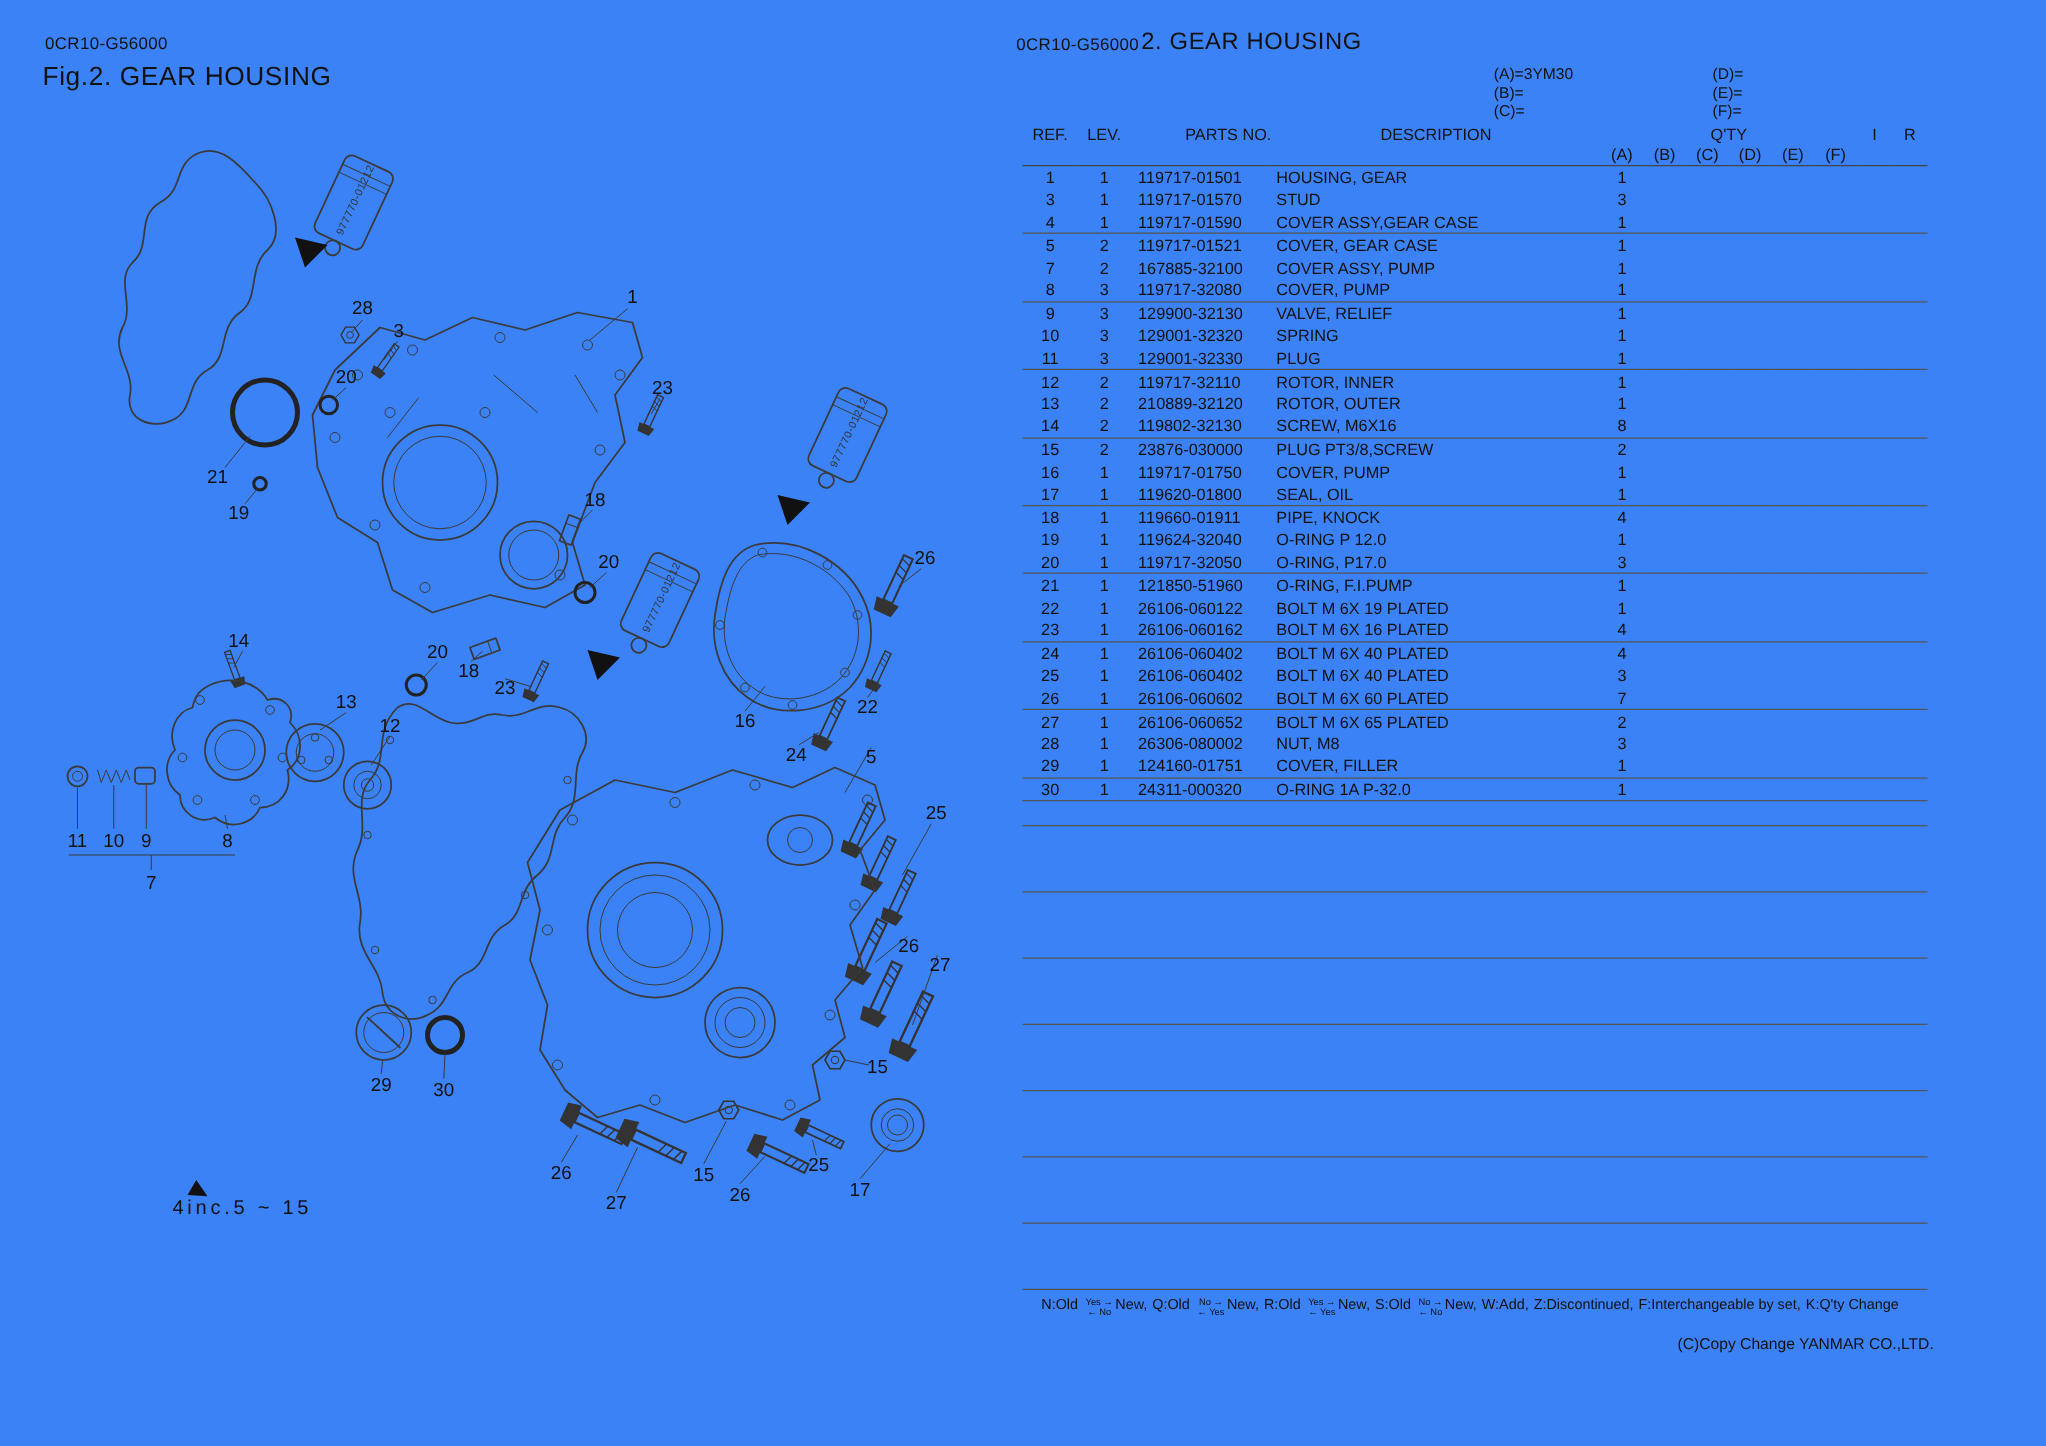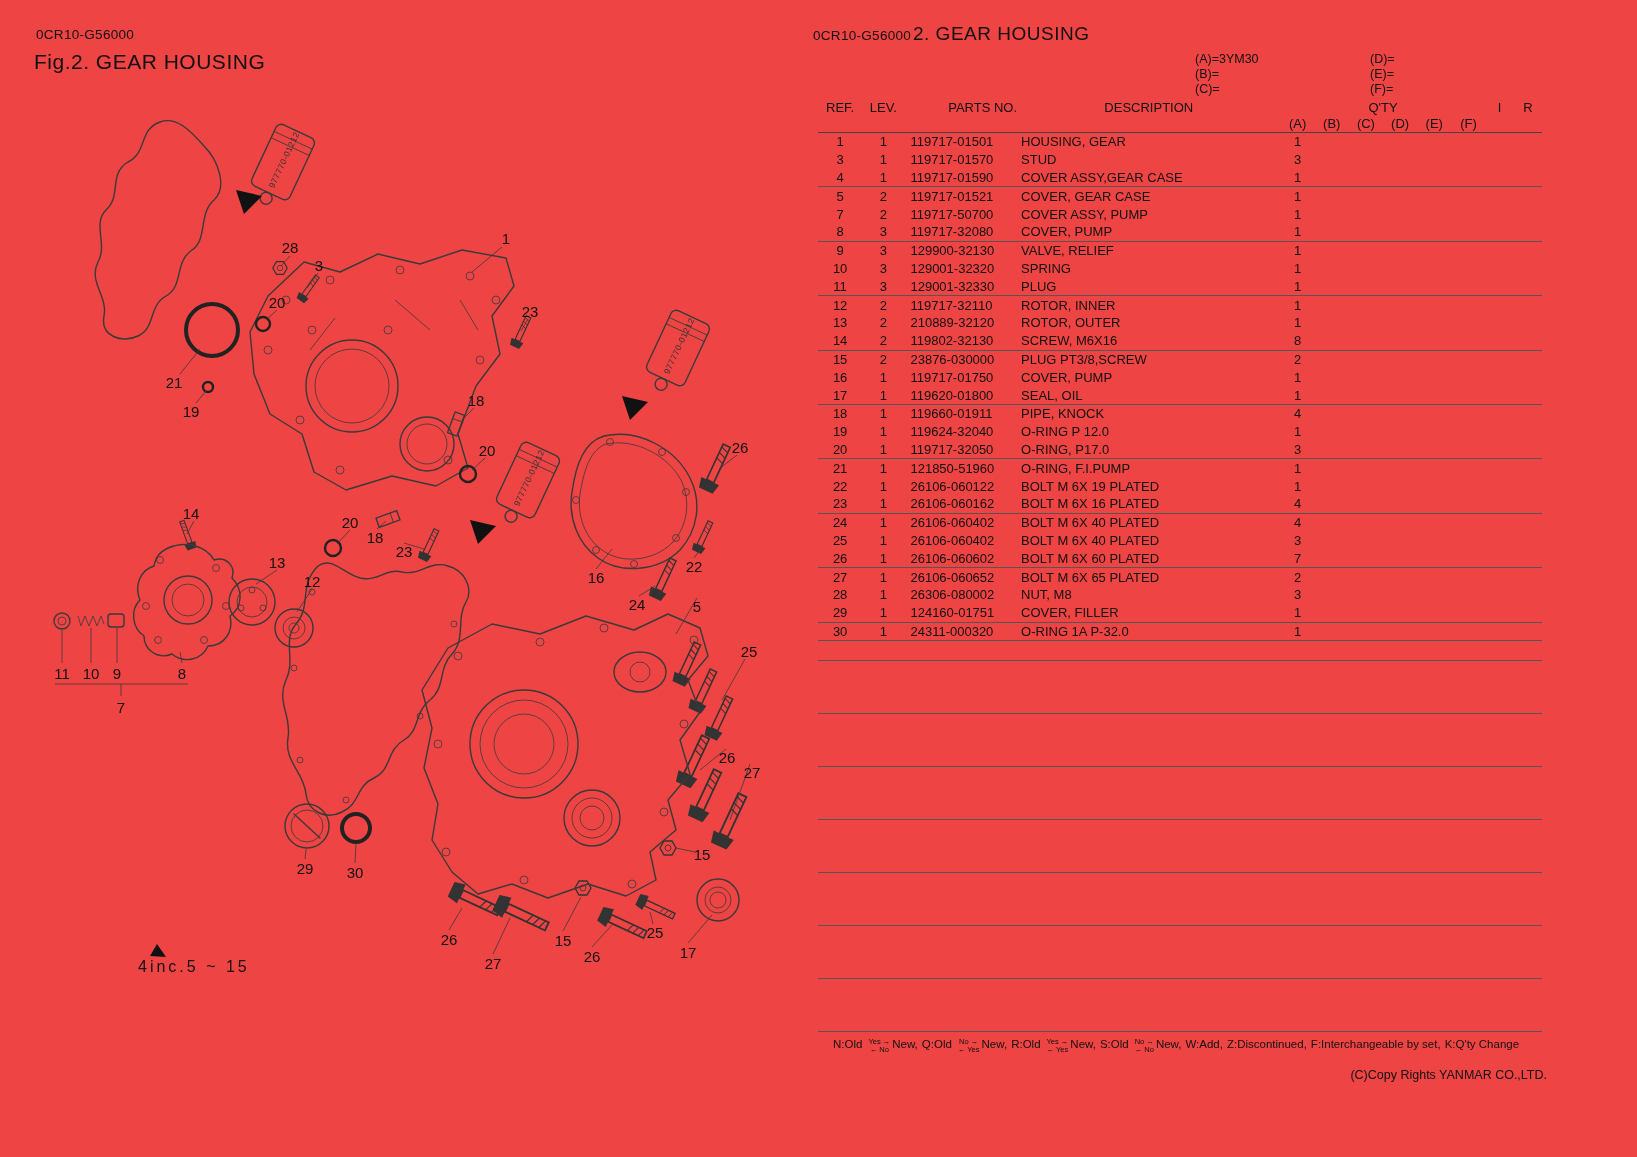--- a/index.html
+++ b/index.html
@@ -1,17 +1,17 @@
 <!DOCTYPE html>
 <html><head>
 <meta charset="utf-8">
 <style>
   html,body{margin:0;padding:0;width:1637px;height:1157px;background:#ffffff;
     font-family:"Liberation Sans",sans-serif;color:#111;}
-  .page{position:absolute;inset:0;overflow:hidden;background:#ef4444;}
+  .page{position:absolute;inset:0;overflow:hidden;background:#3b82f6;}
 
   
   .lp{position:absolute;left:0;top:0;width:813px;height:1157px;}
   .doc-code{position:absolute;left:36px;top:27px;font-size:13.5px;letter-spacing:.3px;}
   .fig-title{position:absolute;left:34px;top:50px;font-size:21px;letter-spacing:.5px;}
   .diagram{position:absolute;inset:0;}
   .diagram svg{position:absolute;left:0;top:0;}
   .callout{position:absolute;transform:translate(-50%,-50%);font-size:15px;color:#111;white-space:nowrap;}
   .note{position:absolute;left:138px;top:958px;font-size:16px;letter-spacing:3px;}
 
@@ -437,21 +437,21 @@
               <td class="c-q"></td>
               <td class="c-q"></td>
               <td class="c-q"></td>
               <td class="c-q"></td>
               <td class="c-ir"></td>
               <td class="c-ir"></td>
             </tr>
             <tr>
               <td class="c-ref">7</td>
               <td class="c-lev">2</td>
-              <td class="c-part">119717-50700</td>
+              <td class="c-part">167885-32100</td>
               <td class="c-desc">COVER ASSY, PUMP</td>
               <td class="c-q">1</td>
               <td class="c-q"></td>
               <td class="c-q"></td>
               <td class="c-q"></td>
               <td class="c-q"></td>
               <td class="c-q"></td>
               <td class="c-ir"></td>
               <td class="c-ir"></td>
             </tr>
@@ -815,15 +815,15 @@
         <span class="xch">
           <span>No →</span>
           <span>← No</span>
         </span>
         <span class="lt">New,</span>
         <span class="lt">W:Add,</span>
         <span class="lt">Z:Discontinued,</span>
         <span class="lt">F:Interchangeable by set,</span>
         <span class="lt">K:Q'ty Change</span>
       </div>
-    <div class="copyright">(C)Copy Rights YANMAR CO.,LTD.</div>
+    <div class="copyright">(C)Copy Change YANMAR CO.,LTD.</div>
   </div>
 </div>
 
 </body></html>

